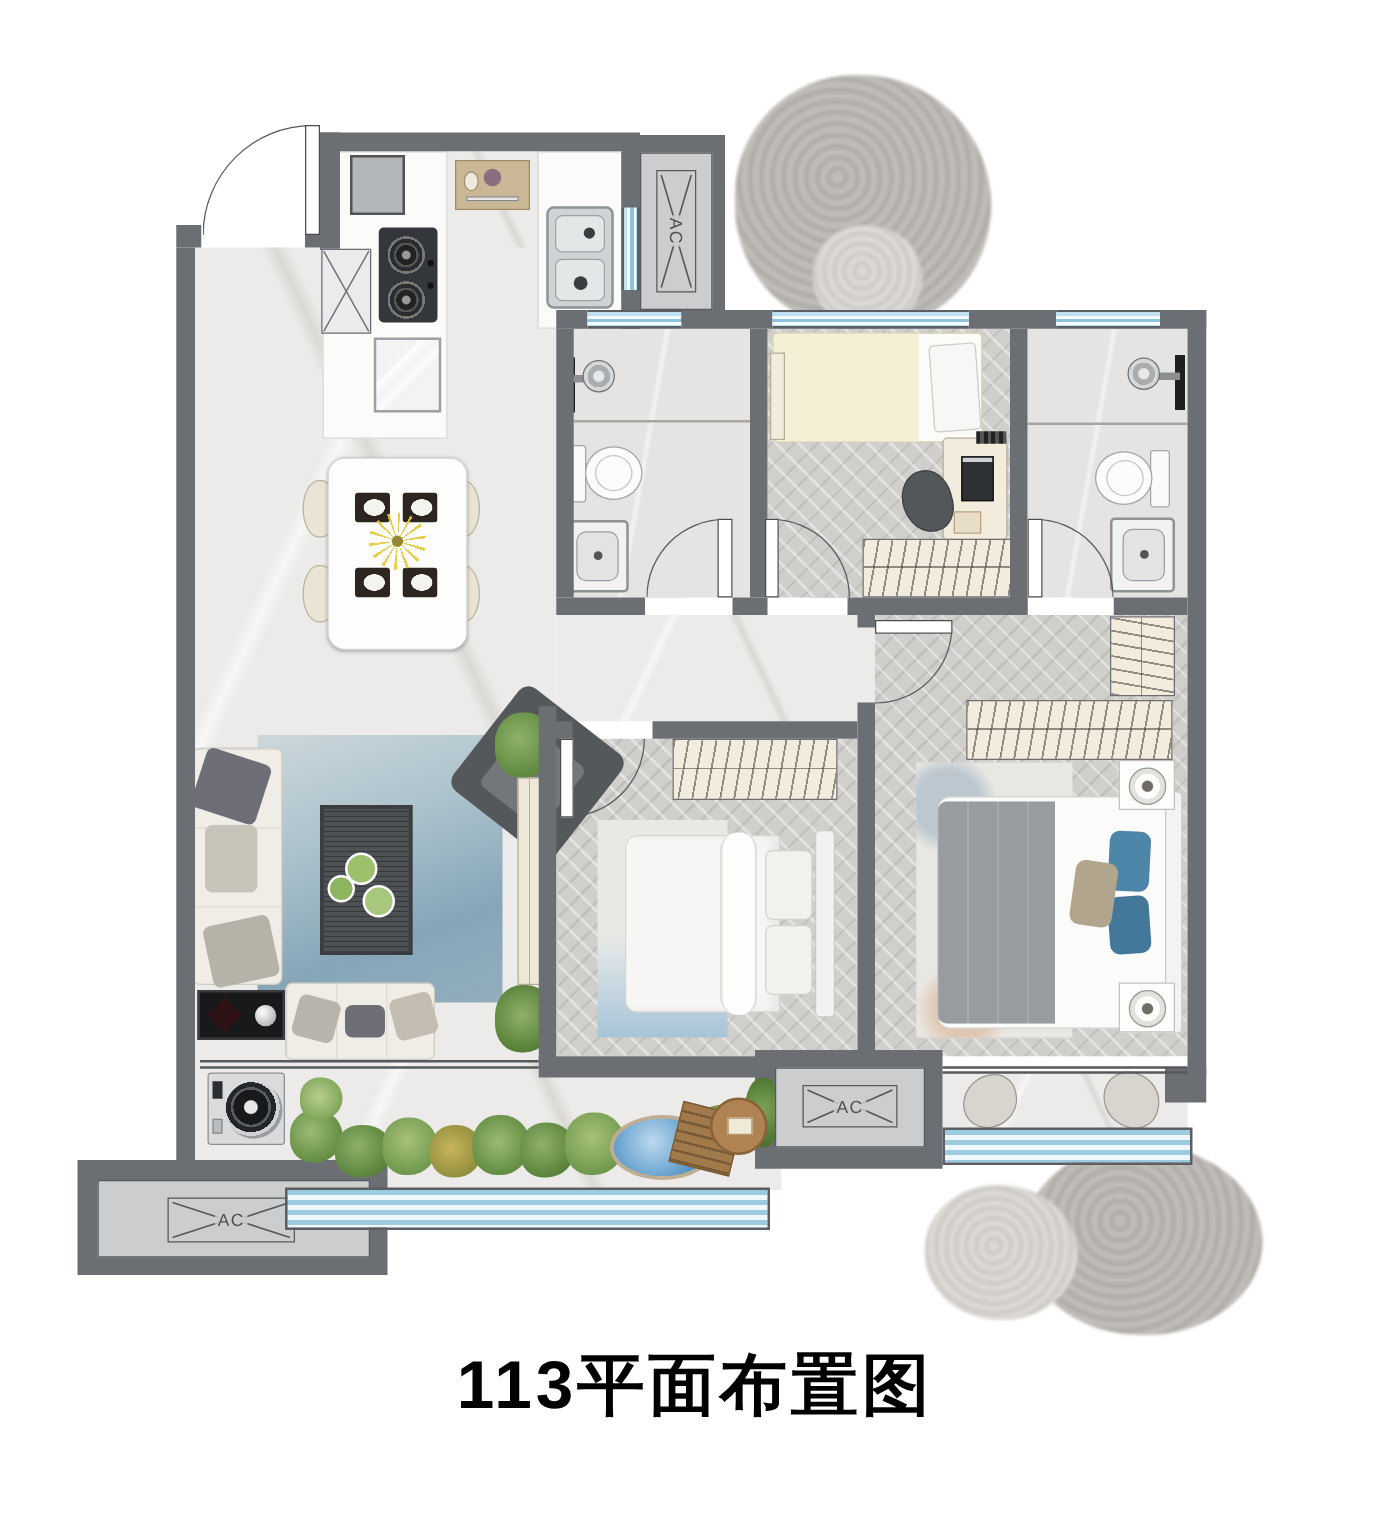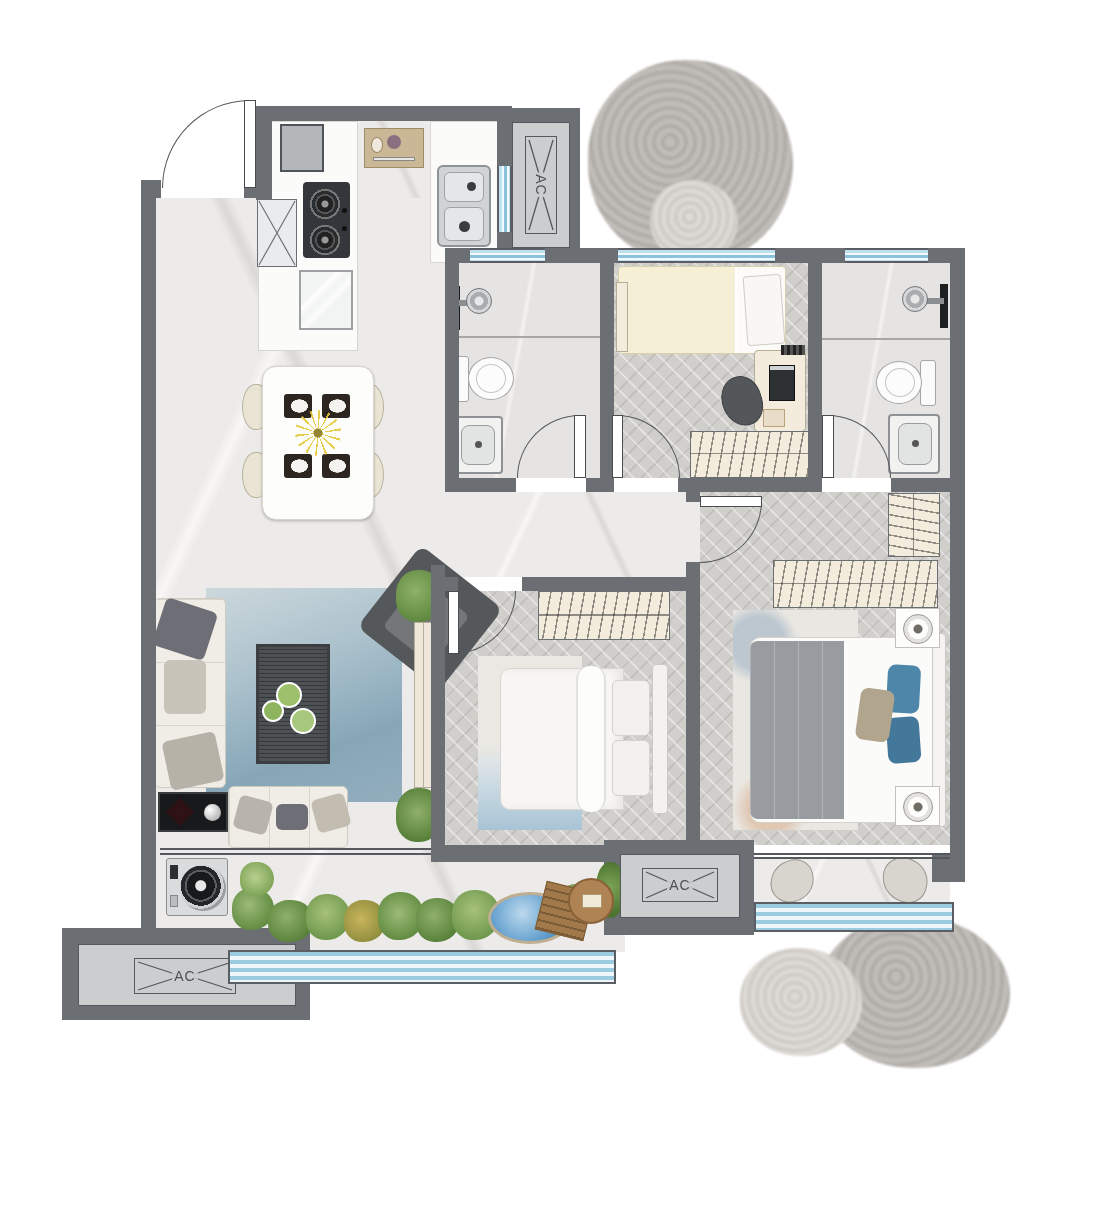--- a/index.html
+++ b/index.html
@@ -280,14 +280,17 @@
   <div class="fur" style="left:540px;top:886px;width:50px;height:50px;background:#a1794b;border:1px solid #7a5a34;background-image:repeating-linear-gradient(0deg,rgba(0,0,0,.25) 0 2px,transparent 2px 8px);transform:rotate(14deg);z-index:5;"></div>
   <div class="fur" style="left:568px;top:878px;width:46px;height:46px;border-radius:50%;background:#b08354;border:2px solid #8a6238;z-index:6;">
     <span class="abs" style="left:12px;top:14px;width:20px;height:14px;background:#f0ead8;border:1px solid #b09a70;"></span>
   </div>
   <div class="win3" style="left:228px;top:950px;width:384px;height:30px;"></div>
 
   <div class="fur" style="left:770px;top:860px;width:44px;height:42px;background:#d8d5cf;border:1.5px solid #9a968f;border-radius:58% 42% 55% 45%;transform:rotate(-12deg);"></div>
   <div class="fur" style="left:882px;top:858px;width:46px;height:44px;background:#d8d5cf;border:1.5px solid #9a968f;border-radius:45% 55% 42% 58%;transform:rotate(16deg);"></div>
   <div class="win3" style="left:754px;top:902px;width:196px;height:26px;"></div>
 
+  <div id="title-row">
+    <span>113平面布置图</span>
+  </div>
 
 </div>
 
 </body></html>

